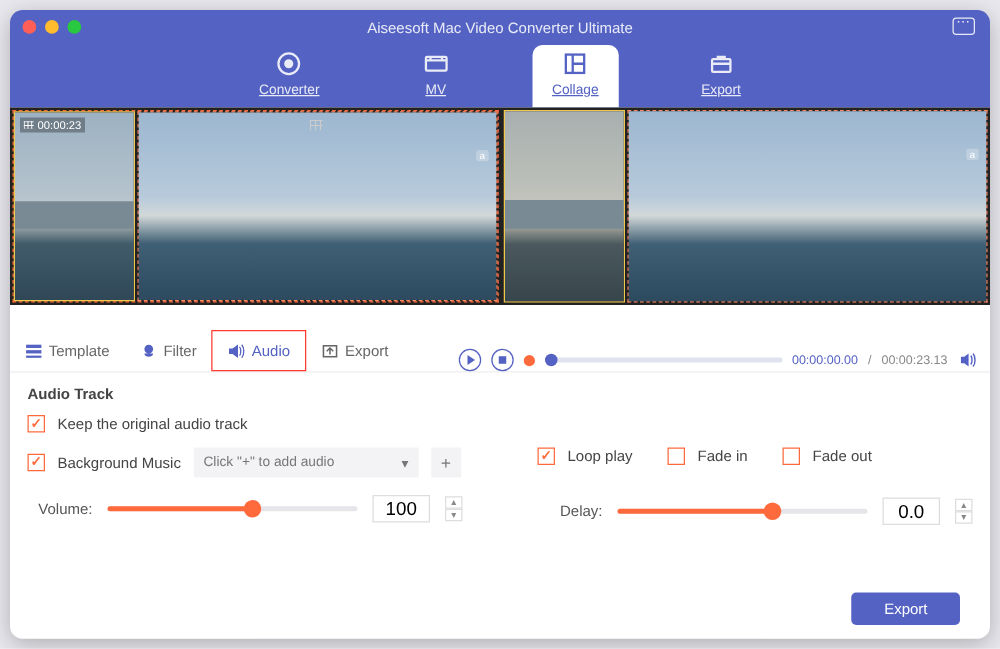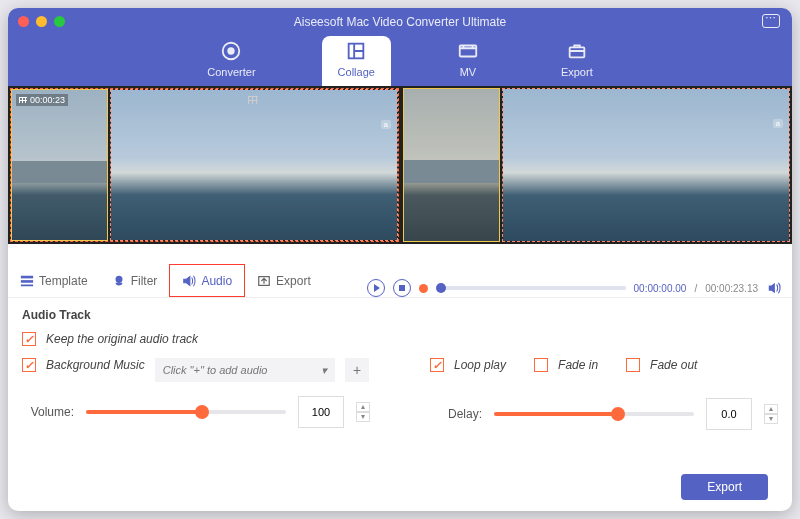--- a/index.html
+++ b/index.html
@@ -9,21 +9,21 @@
   .titlebar{height:28px;display:flex;align-items:center;position:relative;}
   .traffic{position:absolute;left:10px;top:8px;display:flex;gap:7px;}
   .dot{width:11px;height:11px;border-radius:50%;}
   .dot.r{background:#ff5f57;}
   .dot.y{background:#febc2e;}
   .dot.g{background:#28c840;}
   .title{flex:1;text-align:center;font-size:12px;color:#e9ebf7;}
   .feedback{position:absolute;right:12px;top:6px;width:18px;height:14px;border:1.5px solid #e9ebf7;border-radius:3px;}
   .feedback::before{content:"⋯";position:absolute;top:-4px;left:2px;color:#e9ebf7;font-size:11px;}
   .navtabs{display:flex;justify-content:center;gap:50px;padding-bottom:0;}
-  .navtab{display:flex;flex-direction:column;align-items:center;gap:4px;padding:4px 16px 8px;font-size:11px;color:#e9ebf7;cursor:pointer;border-radius:8px 8px 0 0;}
+  .navtab{display:flex;flex-direction:column;align-items:center;gap:4px;padding:4px 16px 8px;font-size:11px;color:#e9ebf7;cursor:pointer;border-radius:8px 8px 0 0;text-decoration:underline;}
   .navtab.active{background:#fff;color:#5462c3;}
   .navtab svg{width:22px;height:22px;}
   .preview{height:158px;background:#222;display:flex;padding:2px;gap:4px;}
   .pane{flex:1;display:flex;gap:2px;position:relative;}
   .pane.left{border:1px dashed #ff6a3d;}
   .clip{position:relative;display:flex;align-items:flex-end;}
   .clip.small{flex:0 0 25%;border:1px solid #f0c84c;}
   .clip.big{flex:1;border:1px dashed #ff8a65;}
   .sky{position:absolute;inset:0;background:linear-gradient(#9cb7d0 0%,#b7cadb 45%,#d2d8d8 55%,#3f5f74 70%,#2d4a5f 100%);}
   .clip.small .sky{filter:sepia(.1) brightness(.95);}
@@ -44,34 +44,34 @@
   .pbtn.play::before{content:"";border-left:6px solid #5462c3;border-top:4px solid transparent;border-bottom:4px solid transparent;margin-left:2px;}
   .pbtn.stop::before{content:"";width:6px;height:6px;background:#5462c3;}
   .rec{width:9px;height:9px;background:#ff6a3d;border-radius:50%;}
   .track{width:190px;height:4px;background:#e0e2ee;border-radius:2px;position:relative;}
   .track .thumb{position:absolute;left:0;top:-3px;width:10px;height:10px;border-radius:50%;background:#5462c3;}
   .tcur{font-size:10px;color:#5462c3;}
   .ttot{font-size:10px;color:#888;}
   .volico{width:16px;height:14px;}
   .panel{flex:1;padding:10px 14px 0;font-size:12px;color:#444;}
   .panel h4{font-size:12px;font-weight:600;margin-bottom:10px;}
-  .row{display:flex;gap:10px;margin-bottom:12px;font-style:italic;}
+  .row{display:flex;align-items:center;gap:10px;margin-bottom:12px;}
   .chk{width:14px;height:14px;border:1.5px solid #ff6a3d;display:flex;align-items:center;justify-content:center;cursor:pointer;}
   .chk.on::before{content:"✓";color:#ff6a3d;font-size:11px;font-weight:bold;line-height:1;}
   .sel{flex:0 0 180px;height:24px;background:#f3f3f6;border:none;padding:0 8px;font-size:11px;color:#777;display:flex;align-items:center;justify-content:space-between;cursor:pointer;}
   .addbtn{width:24px;height:24px;background:#f3f3f6;display:flex;align-items:center;justify-content:center;color:#777;cursor:pointer;font-size:14px;}
   .cols{display:flex;gap:60px;}
   .col{flex:1;}
   .chkrow{display:flex;gap:28px;}
   .sliderrow{display:flex;align-items:center;gap:12px;margin-top:14px;}
   .sliderrow label{width:52px;text-align:right;color:#555;}
   .slider{flex:1;height:4px;background:#e6e6ea;border-radius:2px;position:relative;cursor:pointer;}
   .slider .fill{position:absolute;left:0;top:0;bottom:0;background:#ff6a3d;border-radius:2px;}
   .slider .knob{position:absolute;top:-5px;width:14px;height:14px;border-radius:50%;background:#ff6a3d;transform:translateX(-50%);}
-  .numbox{width:46px;height:32px;border:1px solid #ddd;text-align:center;font-size:11px;}
+  .numbox{width:46px;height:22px;border:1px solid #ddd;text-align:center;font-size:15px;}
   .spin{display:flex;flex-direction:column;}
   .spin span{width:14px;height:10px;border:1px solid #ddd;font-size:8px;text-align:center;line-height:8px;cursor:pointer;color:#888;}
   .footer{height:48px;display:flex;align-items:center;justify-content:flex-end;padding:0 24px;}
   .export{background:#5462c3;color:#fff;font-size:12px;padding:6px 26px;border-radius:4px;cursor:pointer;border:none;}
 </style>
 </head>
 <body>
 
 <div class="window">
 
@@ -86,33 +86,33 @@
       <div class="feedback"></div>
     </div>
     <div class="navtabs">
       <div class="navtab">
         <svg viewBox="0 0 24 24" fill="none" stroke="currentColor" stroke-width="2">
             <circle cx="12" cy="12" r="9"></circle>
             <circle cx="12" cy="12" r="3" fill="currentColor"></circle>
           </svg>
         <span>Converter</span>
       </div>
+      <div class="navtab">
+        <svg viewBox="0 0 24 24" fill="none" stroke="currentColor" stroke-width="2">
+            <rect x="3" y="6" width="18" height="12" rx="1"></rect>
+            <path d="M3 9h18M7 6v3M17 6v3"></path>
+          </svg>
+        <span>MV</span>
+      </div>
       <div class="navtab active">
         <svg viewBox="0 0 24 24" fill="none" stroke="currentColor" stroke-width="2">
             <rect x="4" y="4" width="16" height="16"></rect>
             <path d="M10 4v16M10 12h10"></path>
           </svg>
         <span>Collage</span>
-      </div>
-      <div class="navtab">
-        <svg viewBox="0 0 24 24" fill="none" stroke="currentColor" stroke-width="2">
-            <rect x="3" y="6" width="18" height="12" rx="1"></rect>
-            <path d="M3 9h18M7 6v3M17 6v3"></path>
-          </svg>
-        <span>MV</span>
       </div>
       <div class="navtab">
         <svg viewBox="0 0 24 24" fill="none" stroke="currentColor" stroke-width="2">
             <rect x="4" y="8" width="16" height="11" rx="1"></rect>
             <path d="M9 8V6h6v2M4 12h16"></path>
           </svg>
         <span>Export</span>
       </div>
     </div>
   </div>

